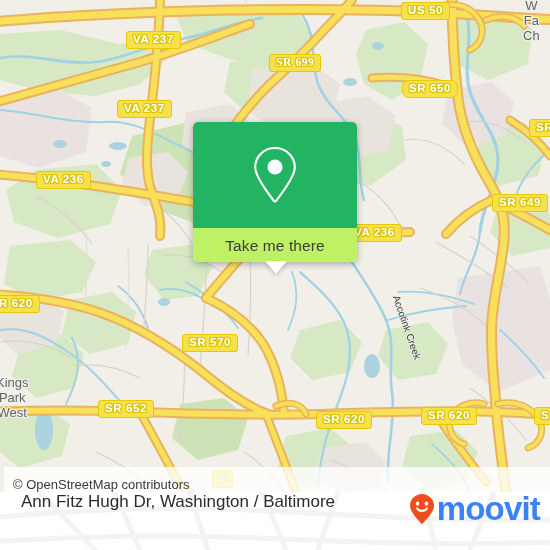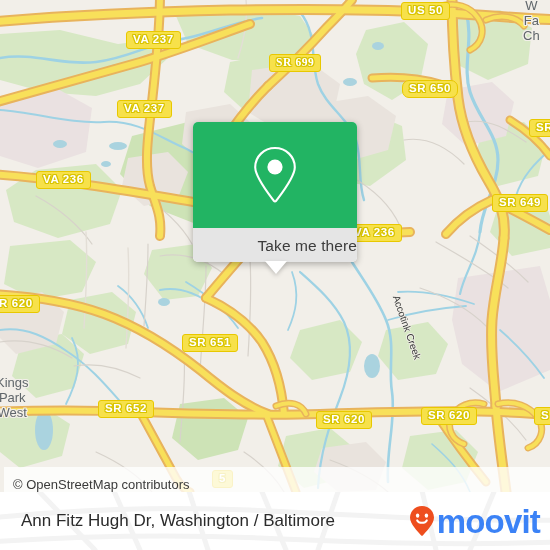--- a/index.html
+++ b/index.html
@@ -104,25 +104,25 @@
     border-radius: 5px 5px 0 0;
     display: flex;
     align-items: center;
     justify-content: center;
   }
   .popup-white {
     position: absolute;
     left: 0; top: 106px;
     width: 164px;
     height: 34px;
-    background: #e5e5e5;
+    background: #bef264;
     border-radius: 0 0 5px 5px;
     display: flex;
     align-items: center;
-    justify-content: flex-end;
+    justify-content: center;
   }
   .popup-label {
     color: #3c3c3c;
     font-family: "Liberation Sans", sans-serif;
     font-size: 15.5px;
     line-height: 17px;
     letter-spacing: 0.1px;
   }
   .popup-tail {
     position: absolute;
@@ -163,21 +163,21 @@
 
   
   .footer {
     position: absolute;
     left: 0;
     top: 492px;
     width: 550px;
     height: 58px;
     background: #ffffff;
     display: flex;
-    align-items: center;
+    align-items: flex-start;
     justify-content: space-between;
     overflow: hidden;
   }
   .footer-watermark {
     position: absolute;
     left: 0; top: 0;
     width: 550px; height: 58px;
     pointer-events: none;
   }
   .footer-title {
@@ -394,21 +394,21 @@
     <div class="shield" style="left:381px;top:2px;margin-left:20px;">US 50</div>
     <div class="shield" style="left:126px;top:31px;">VA 237</div>
     <div class="shield" style="left:269px;top:54px;font-family:Liberation Serif, serif;">SR 699</div>
     <div class="shield" style="left:402px;top:80px;border-radius:7px;">SR 650</div>
     <div class="shield" style="left:117px;top:100px;">VA 237</div>
     <div class="shield" style="left:529px;top:119px;">SR</div>
     <div class="shield" style="left:36px;top:171px;">VA 236</div>
     <div class="shield" style="left:492px;top:194px;">SR 649</div>
     <div class="shield" style="left:347px;top:224px;">VA 236</div>
     <div class="shield" style="left:-8px;top:295px;">R 620</div>
-    <div class="shield" style="left:182px;top:334px;">SR 651</div>
+    <div class="shield" style="left:182px;top:334px;">SR 570</div>
     <div class="shield" style="left:98px;top:400px;">SR 652</div>
     <div class="shield" style="left:316px;top:411px;">SR 620</div>
     <div class="shield" style="left:421px;top:407px;">SR 620</div>
     <div class="shield" style="left:534px;top:407px;">S</div>
     <div class="shield" style="left:212px;top:470px;">5</div>
 
     <div class="place-label" style="left:523px;top:-2px;text-align:center;">W
 Fa
 Ch</div>
     <div class="place-label" style="left:-4px;top:375px;text-align:center;">Kings

